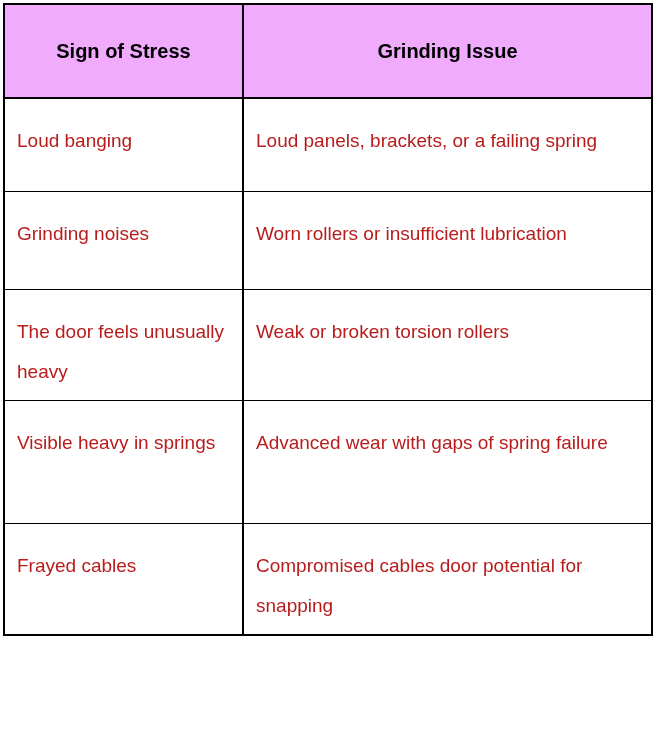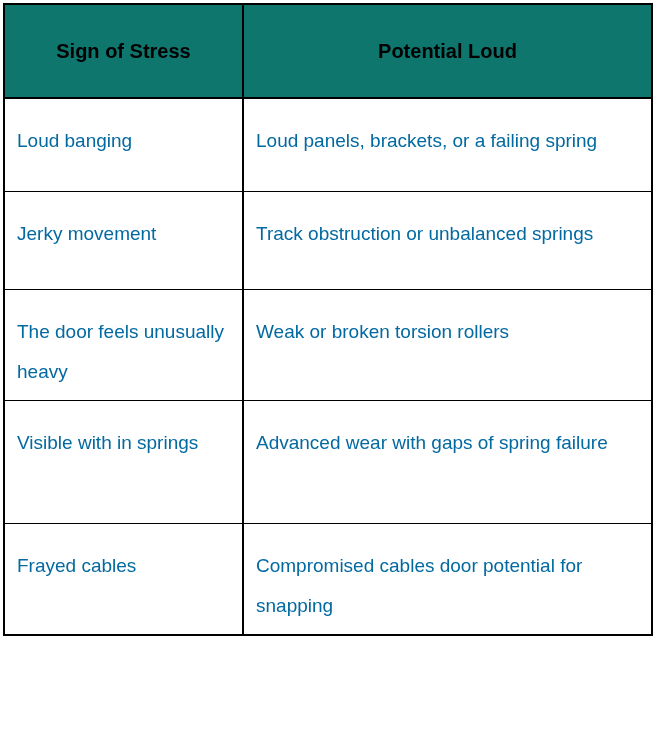--- a/index.html
+++ b/index.html
@@ -17,31 +17,31 @@
     width: 648px;
     border: 2px solid #000000;
   }
   col.col-sign  { width: 239px; }
   col.col-issue { width: 409px; }
   th, td {
     border: 1px solid #000000;
     box-sizing: border-box;
   }
   th {
-    background: #0f766e;
+    background: #f0abfc;
     color: #000000;
     font-size: 20px;
     font-weight: bold;
     text-align: center;
     vertical-align: middle;
     border-bottom: 2px solid #000000;
     padding: 0 6px;
   }
   td {
-    color: #0369a1;
+    color: #b91c1c;
     font-size: 19px;
     line-height: 40px;
     vertical-align: top;
     text-align: left;
     padding: 22px 16px 8px 12px;
   }
   td.cell-sign, th.header-sign {
     border-right: 2px solid #000000;
   }
   thead tr            { height: 94px; }
@@ -56,38 +56,38 @@
 <body>
 
 <table class="signs-table">
   <colgroup>
     <col class="col-sign">
     <col class="col-issue">
   </colgroup>
   <thead>
     <tr>
       <th class="header-sign">Sign of Stress</th>
-      <th class="header-issue">Potential Loud</th>
+      <th class="header-issue">Grinding Issue</th>
     </tr>
   </thead>
   <tbody>
     <tr>
       <td class="cell-sign">Loud banging</td>
       <td class="cell-issue">Loud panels, brackets, or a failing spring</td>
     </tr>
     <tr>
-      <td class="cell-sign">Jerky movement</td>
-      <td class="cell-issue">Track obstruction or unbalanced springs</td>
+      <td class="cell-sign">Grinding noises</td>
+      <td class="cell-issue">Worn rollers or insufficient lubrication</td>
     </tr>
     <tr>
       <td class="cell-sign">The door feels unusually heavy</td>
       <td class="cell-issue">Weak or broken torsion rollers</td>
     </tr>
     <tr>
-      <td class="cell-sign">Visible with in springs</td>
+      <td class="cell-sign">Visible heavy in springs</td>
       <td class="cell-issue">Advanced wear with gaps of spring failure</td>
     </tr>
     <tr>
       <td class="cell-sign">Frayed cables</td>
       <td class="cell-issue">Compromised cables door potential for snapping</td>
     </tr>
   </tbody>
 </table>
 
 </body></html>

